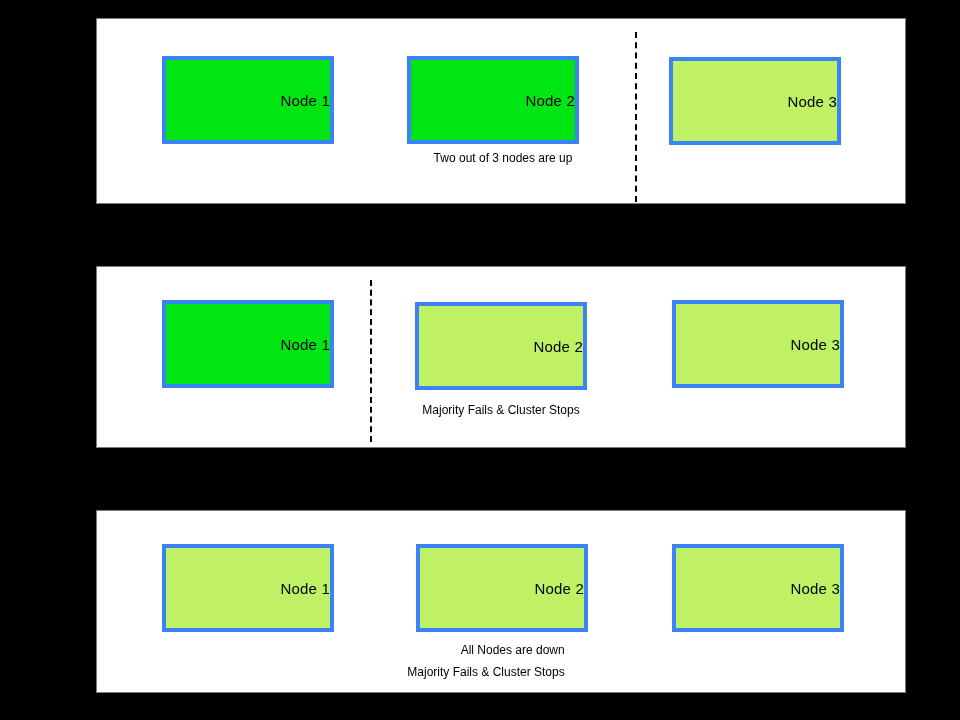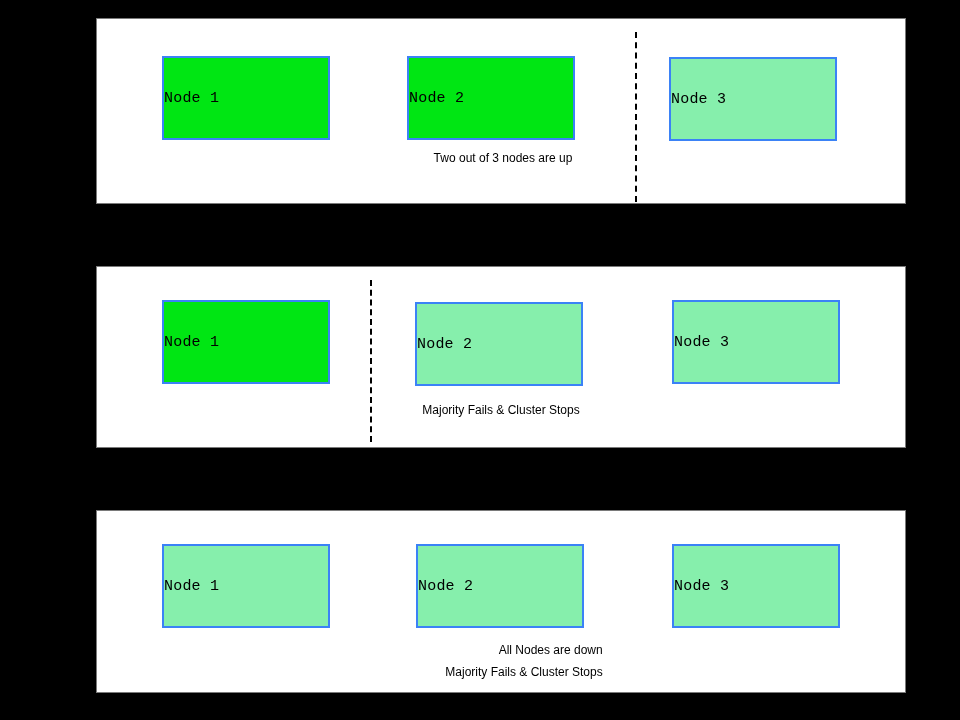--- a/index.html
+++ b/index.html
@@ -23,28 +23,27 @@
     background: #ffffff;
     border: 1px solid #7a7a7a;
   }
   .panel-1 { top: 18px;  height: 184px; }
   .panel-2 { top: 266px; height: 180px; }
   .panel-3 { top: 510px; height: 181px; }
   .node {
     position: absolute;
     width: 164px;
     height: 80px;
-    border: 2px solid #3b82f6;
+    border: 4px solid #3b82f6;
     display: flex;
     align-items: center;
-    justify-content: flex-start;
-    font-family: Liberation Mono, monospace;
+    justify-content: flex-end;
   }
   .node[data-status="up"]   { background: #00e613; }
-  .node[data-status="down"] { background: #86efac; }
+  .node[data-status="down"] { background: #bef264; }
   .node-label {
     font-size: 15px;
     color: #000000;
     letter-spacing: 0.2px;
   }
   .divider {
     position: absolute;
     width: 0;
     border-left: 2px dashed #000000;
   }
@@ -98,19 +97,19 @@
   <section class="panel panel-3">
     <div class="node" style="left:65px; top:33px;" data-status="down">
       <span class="node-label">Node 1</span>
     </div>
     <div class="node" style="left:319px; top:33px;" data-status="down">
       <span class="node-label">Node 2</span>
     </div>
     <div class="node" style="left:575px; top:33px;" data-status="down">
       <span class="node-label">Node 3</span>
     </div>
-    <div class="caption" style="left:427px; top:128px;">
+    <div class="caption" style="left:389px; top:128px;">
       <div>All Nodes are down</div>
       <div>Majority Fails &amp; Cluster Stops</div>
     </div>
   </section>
 
 </div>
 
 </body></html>

